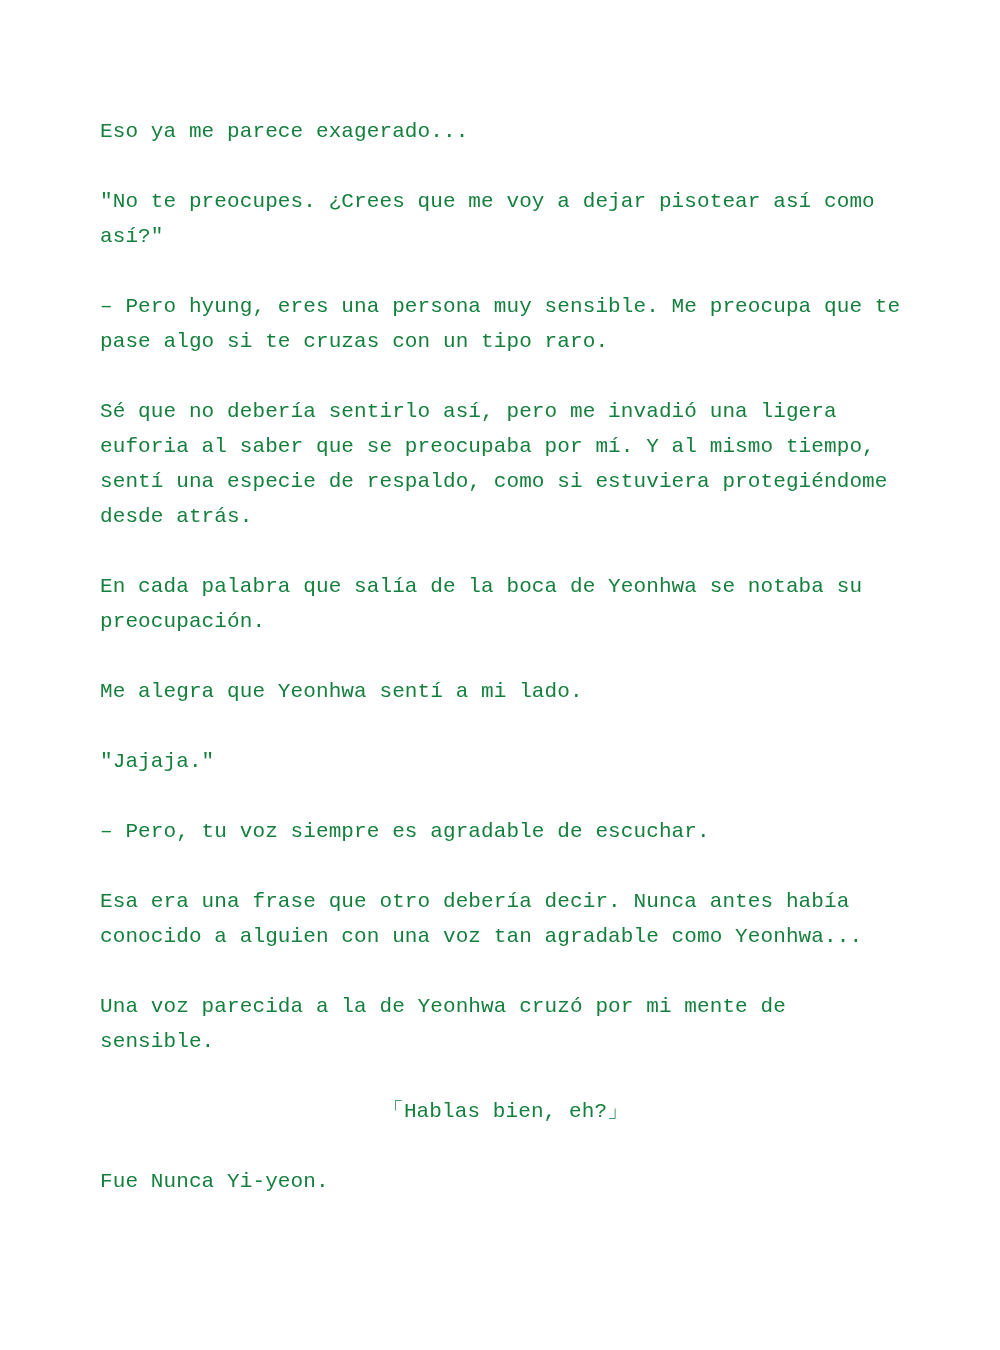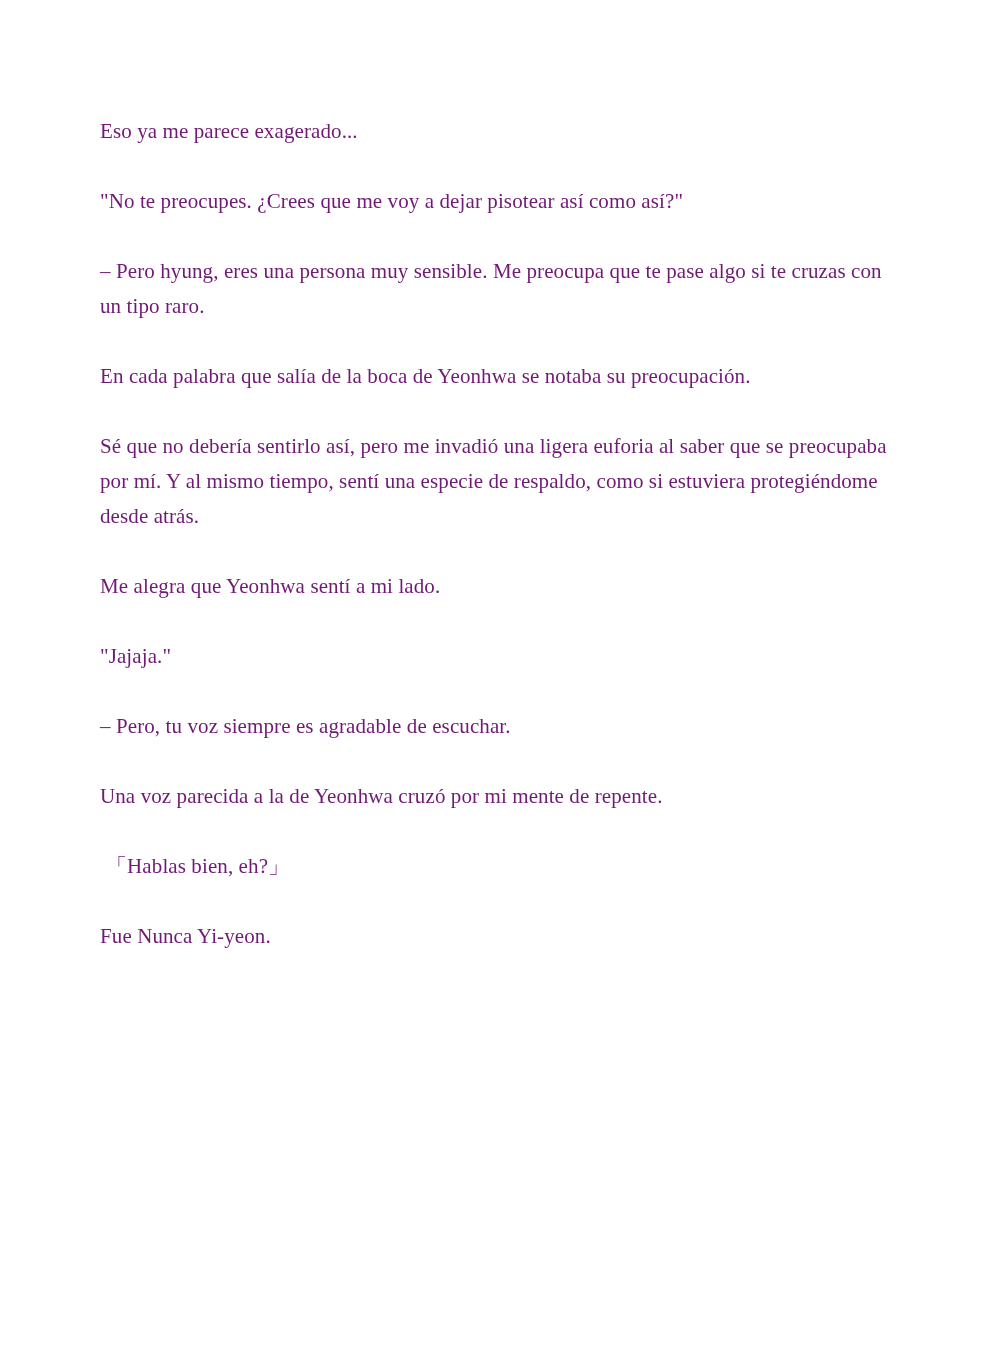--- a/index.html
+++ b/index.html
@@ -11,42 +11,44 @@
       width: 1000px;
       height: 1350px;
       overflow: hidden;
       position: relative;
     }
     .page {
       position: absolute;
       left: 100px;
       top: 114px;
       width: 805px;
-      font-family: Liberation Serif, serif;
+      font-family: Liberation Mono, monospace;
       font-size: 21px;
       line-height: 35px;
-      color: #701a75;
+      color: #15803d;
       letter-spacing: 0.1px;
     }
     .page p {
       margin: 0 0 35px 0;
       padding: 0;
     }
     .page p.inner-voice {
       padding-left: 6px;
+      text-align: center;
     }
   </style>
 </head>
 <body>
 
 <div class="page">
   <p>Eso ya me parece exagerado...</p>
   <p>"No te preocupes. ¿Crees que me voy a dejar pisotear así como así?"</p>
   <p>– Pero hyung, eres una persona muy sensible. Me preocupa que te pase algo si te cruzas con un tipo raro.</p>
+  <p>Sé que no debería sentirlo así, pero me invadió una ligera euforia al saber que se preocupaba por mí. Y al mismo tiempo, sentí una especie de respaldo, como si estuviera protegiéndome desde atrás.</p>
   <p>En cada palabra que salía de la boca de Yeonhwa se notaba su preocupación.</p>
-  <p>Sé que no debería sentirlo así, pero me invadió una ligera euforia al saber que se preocupaba por mí. Y al mismo tiempo, sentí una especie de respaldo, como si estuviera protegiéndome desde atrás.</p>
   <p>Me alegra que Yeonhwa sentí a mi lado.</p>
   <p>"Jajaja."</p>
   <p>– Pero, tu voz siempre es agradable de escuchar.</p>
-  <p>Una voz parecida a la de Yeonhwa cruzó por mi mente de repente.</p>
+  <p>Esa era una frase que otro debería decir. Nunca antes había conocido a alguien con una voz tan agradable como Yeonhwa...</p>
+  <p>Una voz parecida a la de Yeonhwa cruzó por mi mente de sensible.</p>
   <p class="inner-voice">「Hablas bien, eh?」</p>
   <p>Fue Nunca Yi-yeon.</p>
 </div>
 
 </body></html>

